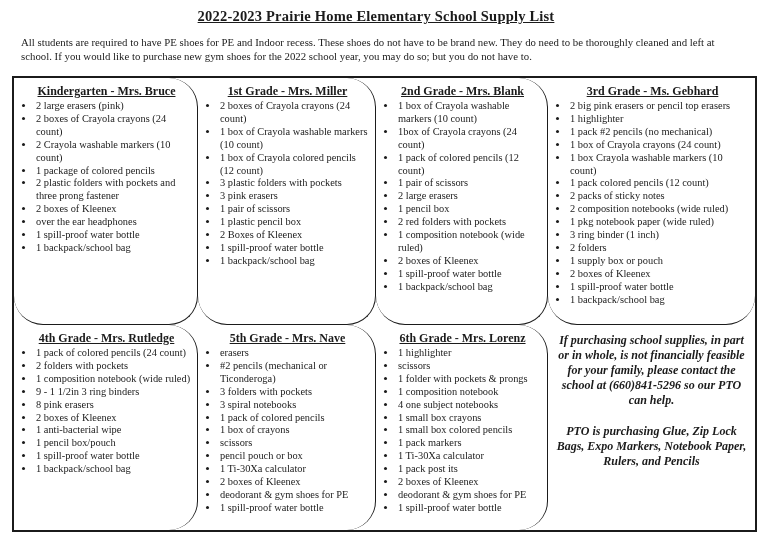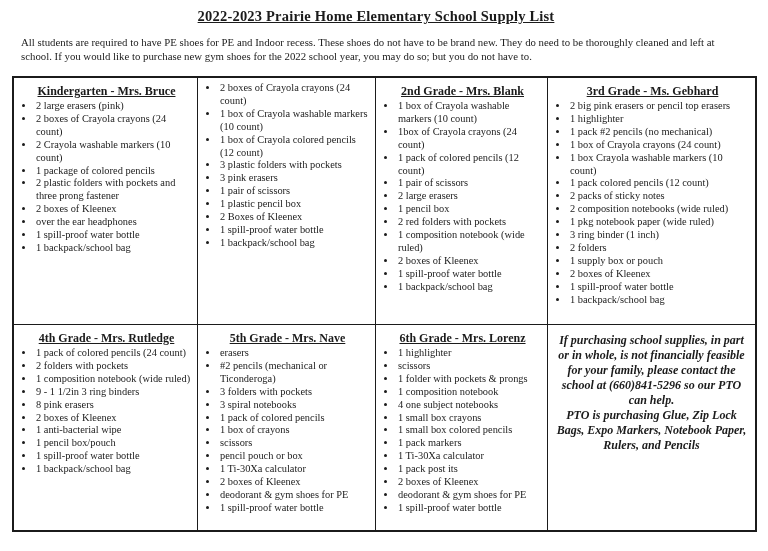--- a/index.html
+++ b/index.html
@@ -35,20 +35,21 @@
     display: grid;
     grid-template-columns: 184fr 178fr 172fr 207fr;
     grid-template-rows: 247px 205px;
   }
   .cell {
     border-right: 1.5px solid #1b1b1b;
     border-bottom: 1.5px solid #1b1b1b;
     padding: 4px 4px 0 6px;
     overflow: hidden;
     box-sizing: border-box;
+    border-radius: 29px;
   }
   .cell.last-col { border-right: none; }
   .cell.last-row { border-bottom: none; }
   .cell-header {
     text-align: center;
     font-size: 12px;
     font-weight: bold;
     text-decoration: underline;
     margin: 2px 0 1px 0;
     white-space: nowrap;
@@ -68,21 +69,21 @@
     text-align: center;
   }
   .note-para {
     margin: 2px 0 0 0;
     font-size: 12px;
     font-weight: bold;
     font-style: italic;
     line-height: 15px;
   }
   .note-para + .note-para {
-    margin-top: 0;
+    margin-top: 16px;
   }
 </style>
 </head>
 <body>
 
 <h1 class="page-title">2022-2023 Prairie Home Elementary School Supply List</h1>
 
 <p class="intro">All students are required to have PE shoes for PE and Indoor recess. These shoes do not have to be brand new. They do need to be thoroughly cleaned and left at school. If you would like to purchase new gym shoes for the 2022 school year, you may do so; but you do not have to.</p>
 
 <div class="supply-grid">
@@ -96,20 +97,21 @@
         <li>1 package of colored pencils</li>
         <li>2 plastic folders with pockets and three prong fastener</li>
         <li>2 boxes of Kleenex</li>
         <li>over the ear headphones</li>
         <li>1 spill-proof water bottle</li>
         <li>1 backpack/school bag</li>
       </ul>
   </div>
 
   <div class="cell">
+    <div class="cell-header">1st Grade - Mrs. Miller</div>
     <ul class="items">
         <li>2 boxes of Crayola crayons (24 count)</li>
         <li>1 box of Crayola washable markers (10 count)</li>
         <li>1 box of Crayola colored pencils (12 count)</li>
         <li>3 plastic folders with pockets</li>
         <li>3 pink erasers</li>
         <li>1 pair of scissors</li>
         <li>1 plastic pencil box</li>
         <li>2 Boxes of Kleenex</li>
         <li>1 spill-proof water bottle</li>

